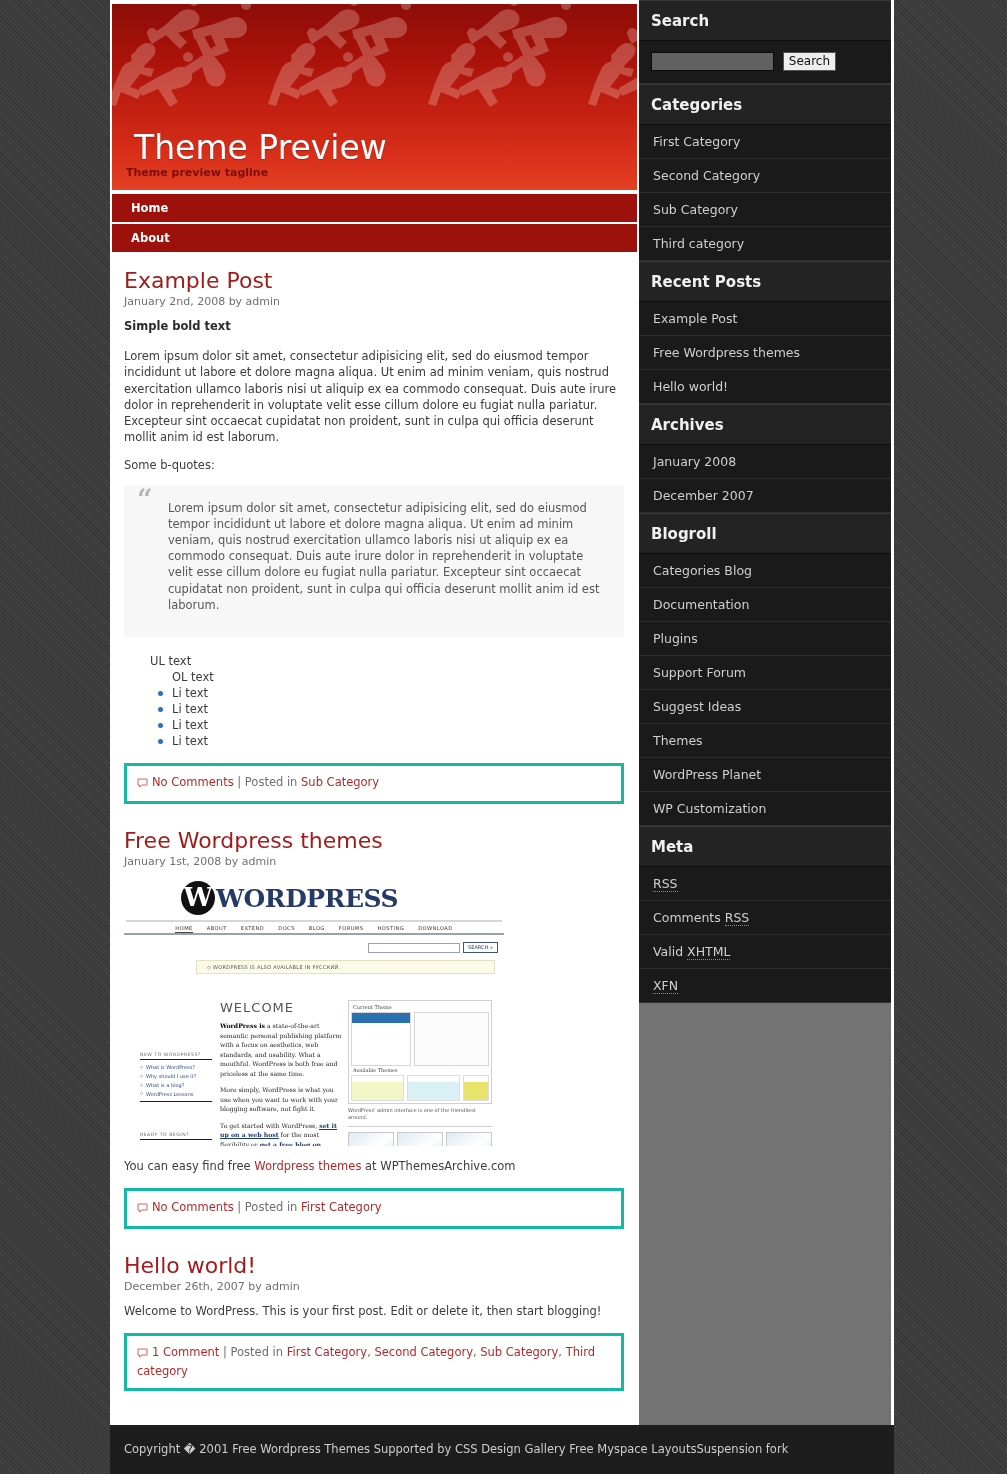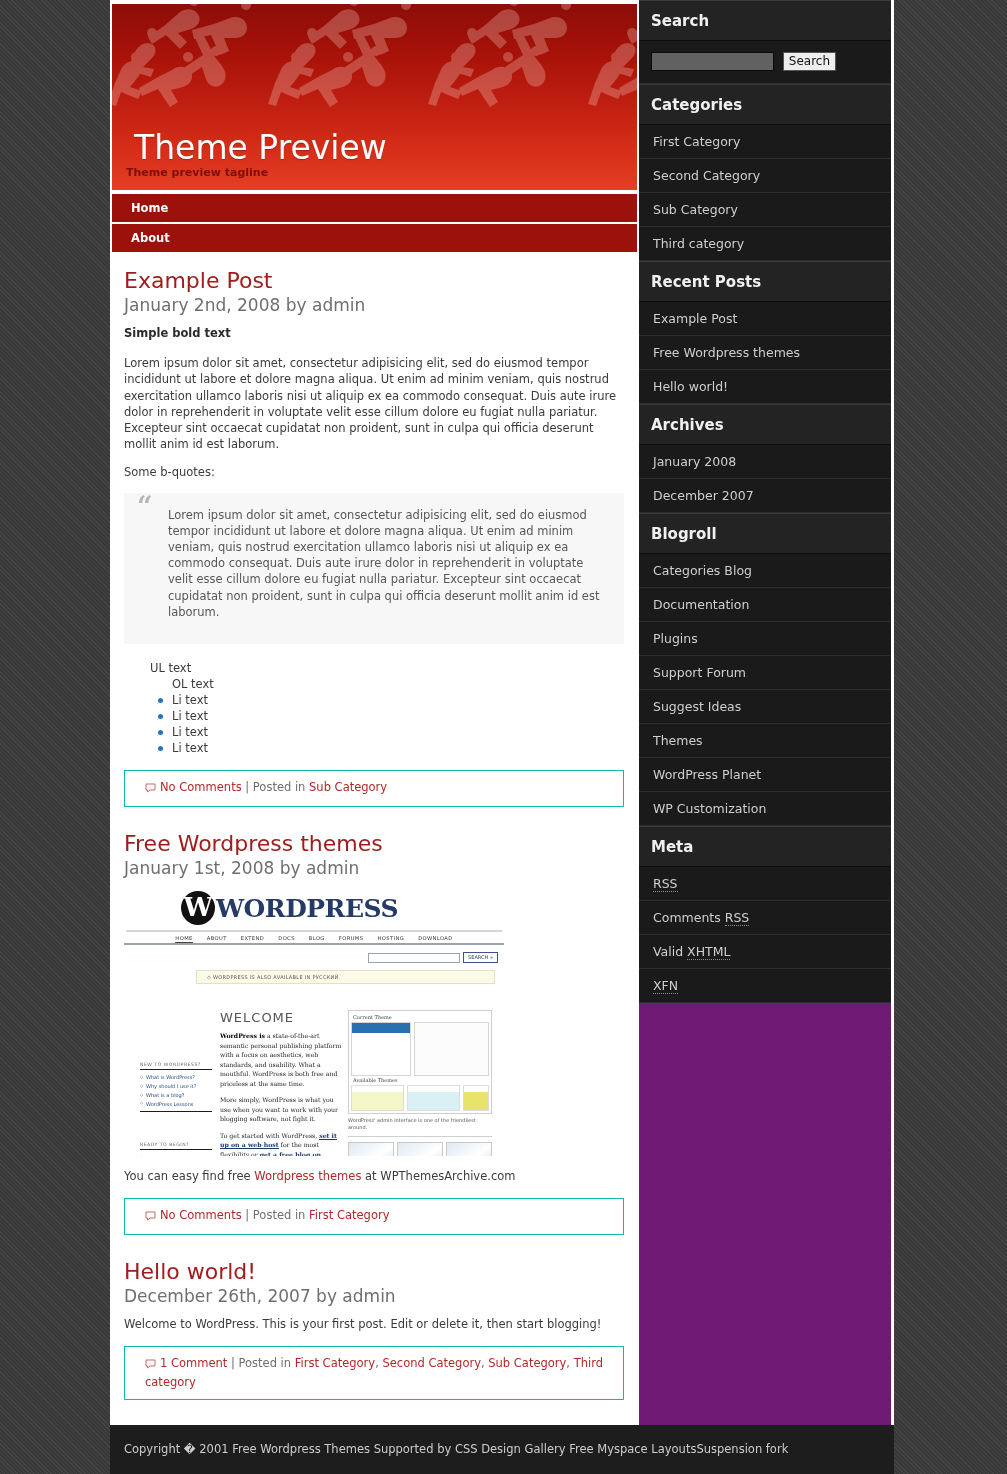--- a/index.html
+++ b/index.html
@@ -107,21 +107,21 @@
   .post-title {
     margin: 0 0 2px 0;
     font-size: 22px;
     font-weight: normal;
     color: #a01d1d;
     font-family: "DejaVu Sans", sans-serif;
   }
   .post-title a { color: #a01d1d; text-decoration: none; }
   .post-date {
     margin: 0 0 10px 0;
-    font-size: 17px;
+    font-size: 11px;
     color: #6f6f6f;
   }
   .post-body { color: #3b3b3b; font-size: 11.5px; line-height: 16.2px; }
   .post-body p { margin: 0 0 12px 0; }
   .post-body strong { color: #2a2a2a; }
   .post-body a { color: #b02a2a; text-decoration: none; }
 
   blockquote {
     margin: 0 0 16px 0;
     padding: 14px 22px 12px 44px;
@@ -155,41 +155,41 @@
     left: 8px;
     top: 6px;
     width: 5px;
     height: 5px;
     border-radius: 50%;
     background: #2b6fc4;
   }
 
   .post-meta {
     margin: 14px 0 24px 0;
-    padding: 8px 0 8px 20px;
-    border: 1px solid #14b8a6;
+    padding: 8px 0 8px 10px;
+    border: 3px solid #14b8a6;
     font-size: 11.5px;
     color: #6f6f6f;
     line-height: 17px;
   }
   .post-meta a { color: #b02a2a; text-decoration: none; }
   .comment-icon {
     display: inline-block;
     vertical-align: -2px;
     margin-right: 4px;
   }
 
   .wp-shot {
     margin: 2px 0 12px 0;
   }
 
   
   #sidebar {
     width: 255px;
-    background: #701a75;
+    background: #737373;
     border-right: 3px solid #ffffff;
     box-sizing: border-box;
   }
   .widget { margin: 0; }
   .widget h2 {
     margin: 0;
     padding: 11px 0 10px 12px;
     font-size: 15px;
     font-weight: bold;
     color: #f0f0f0;

